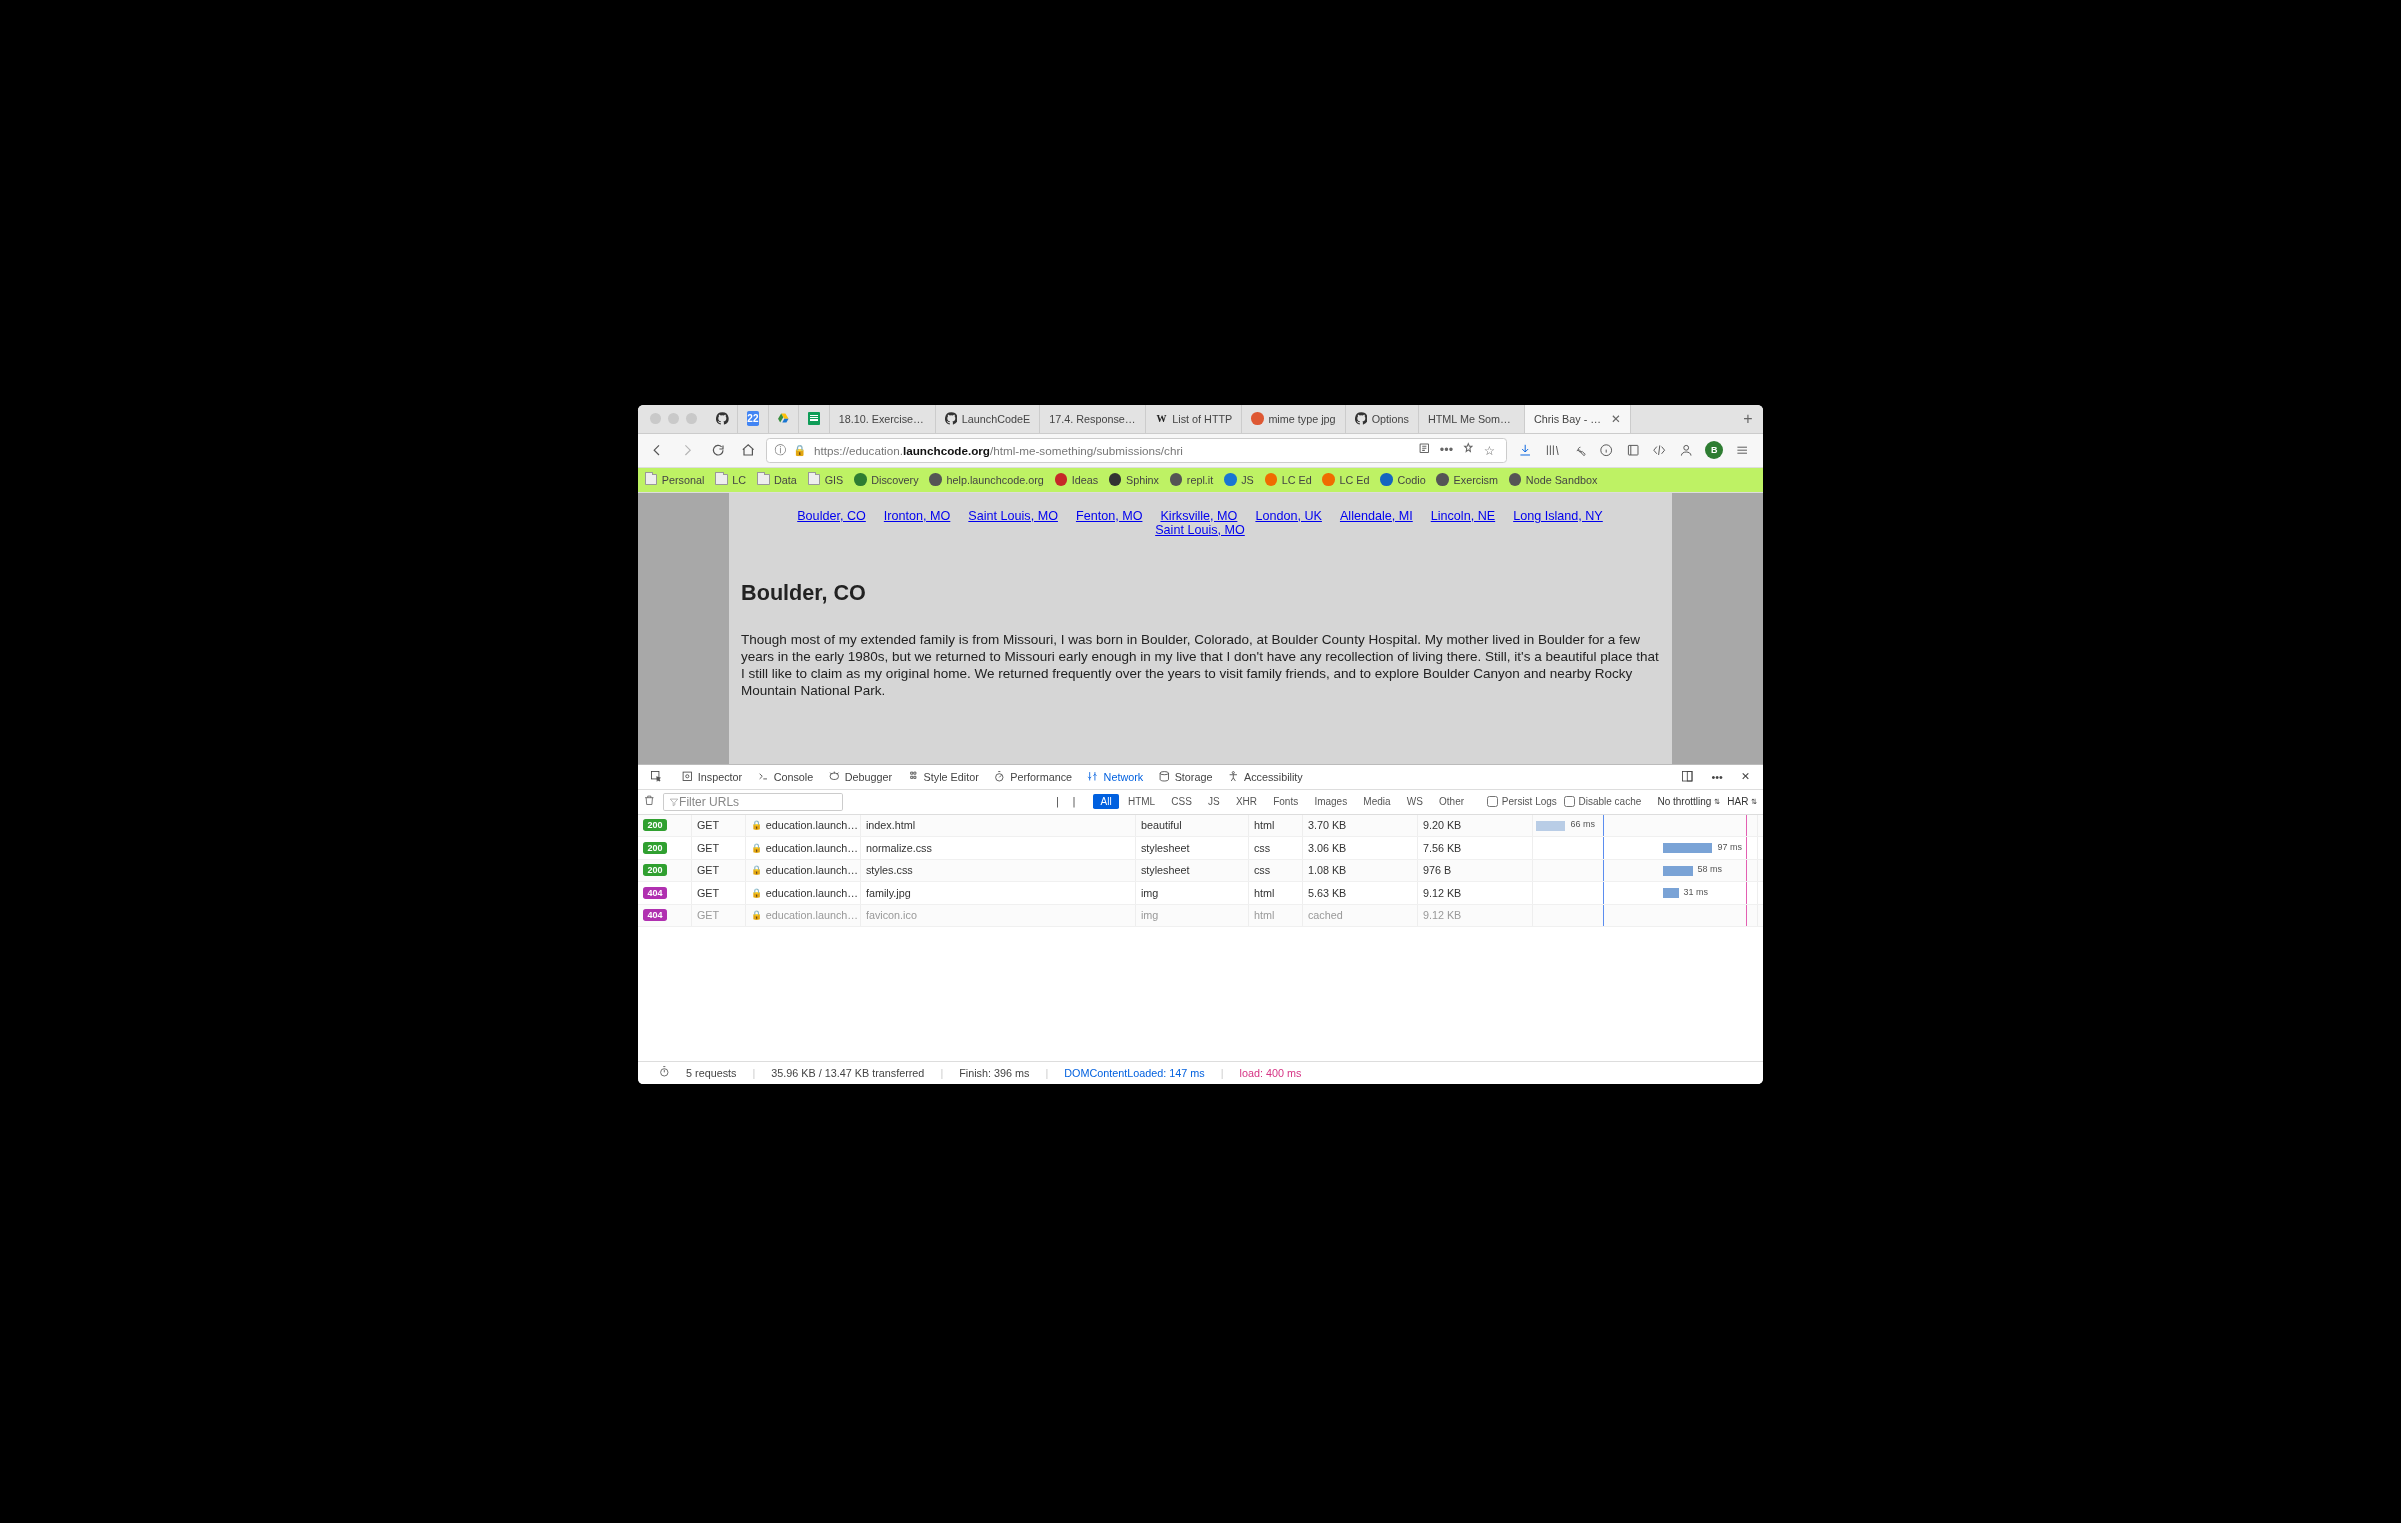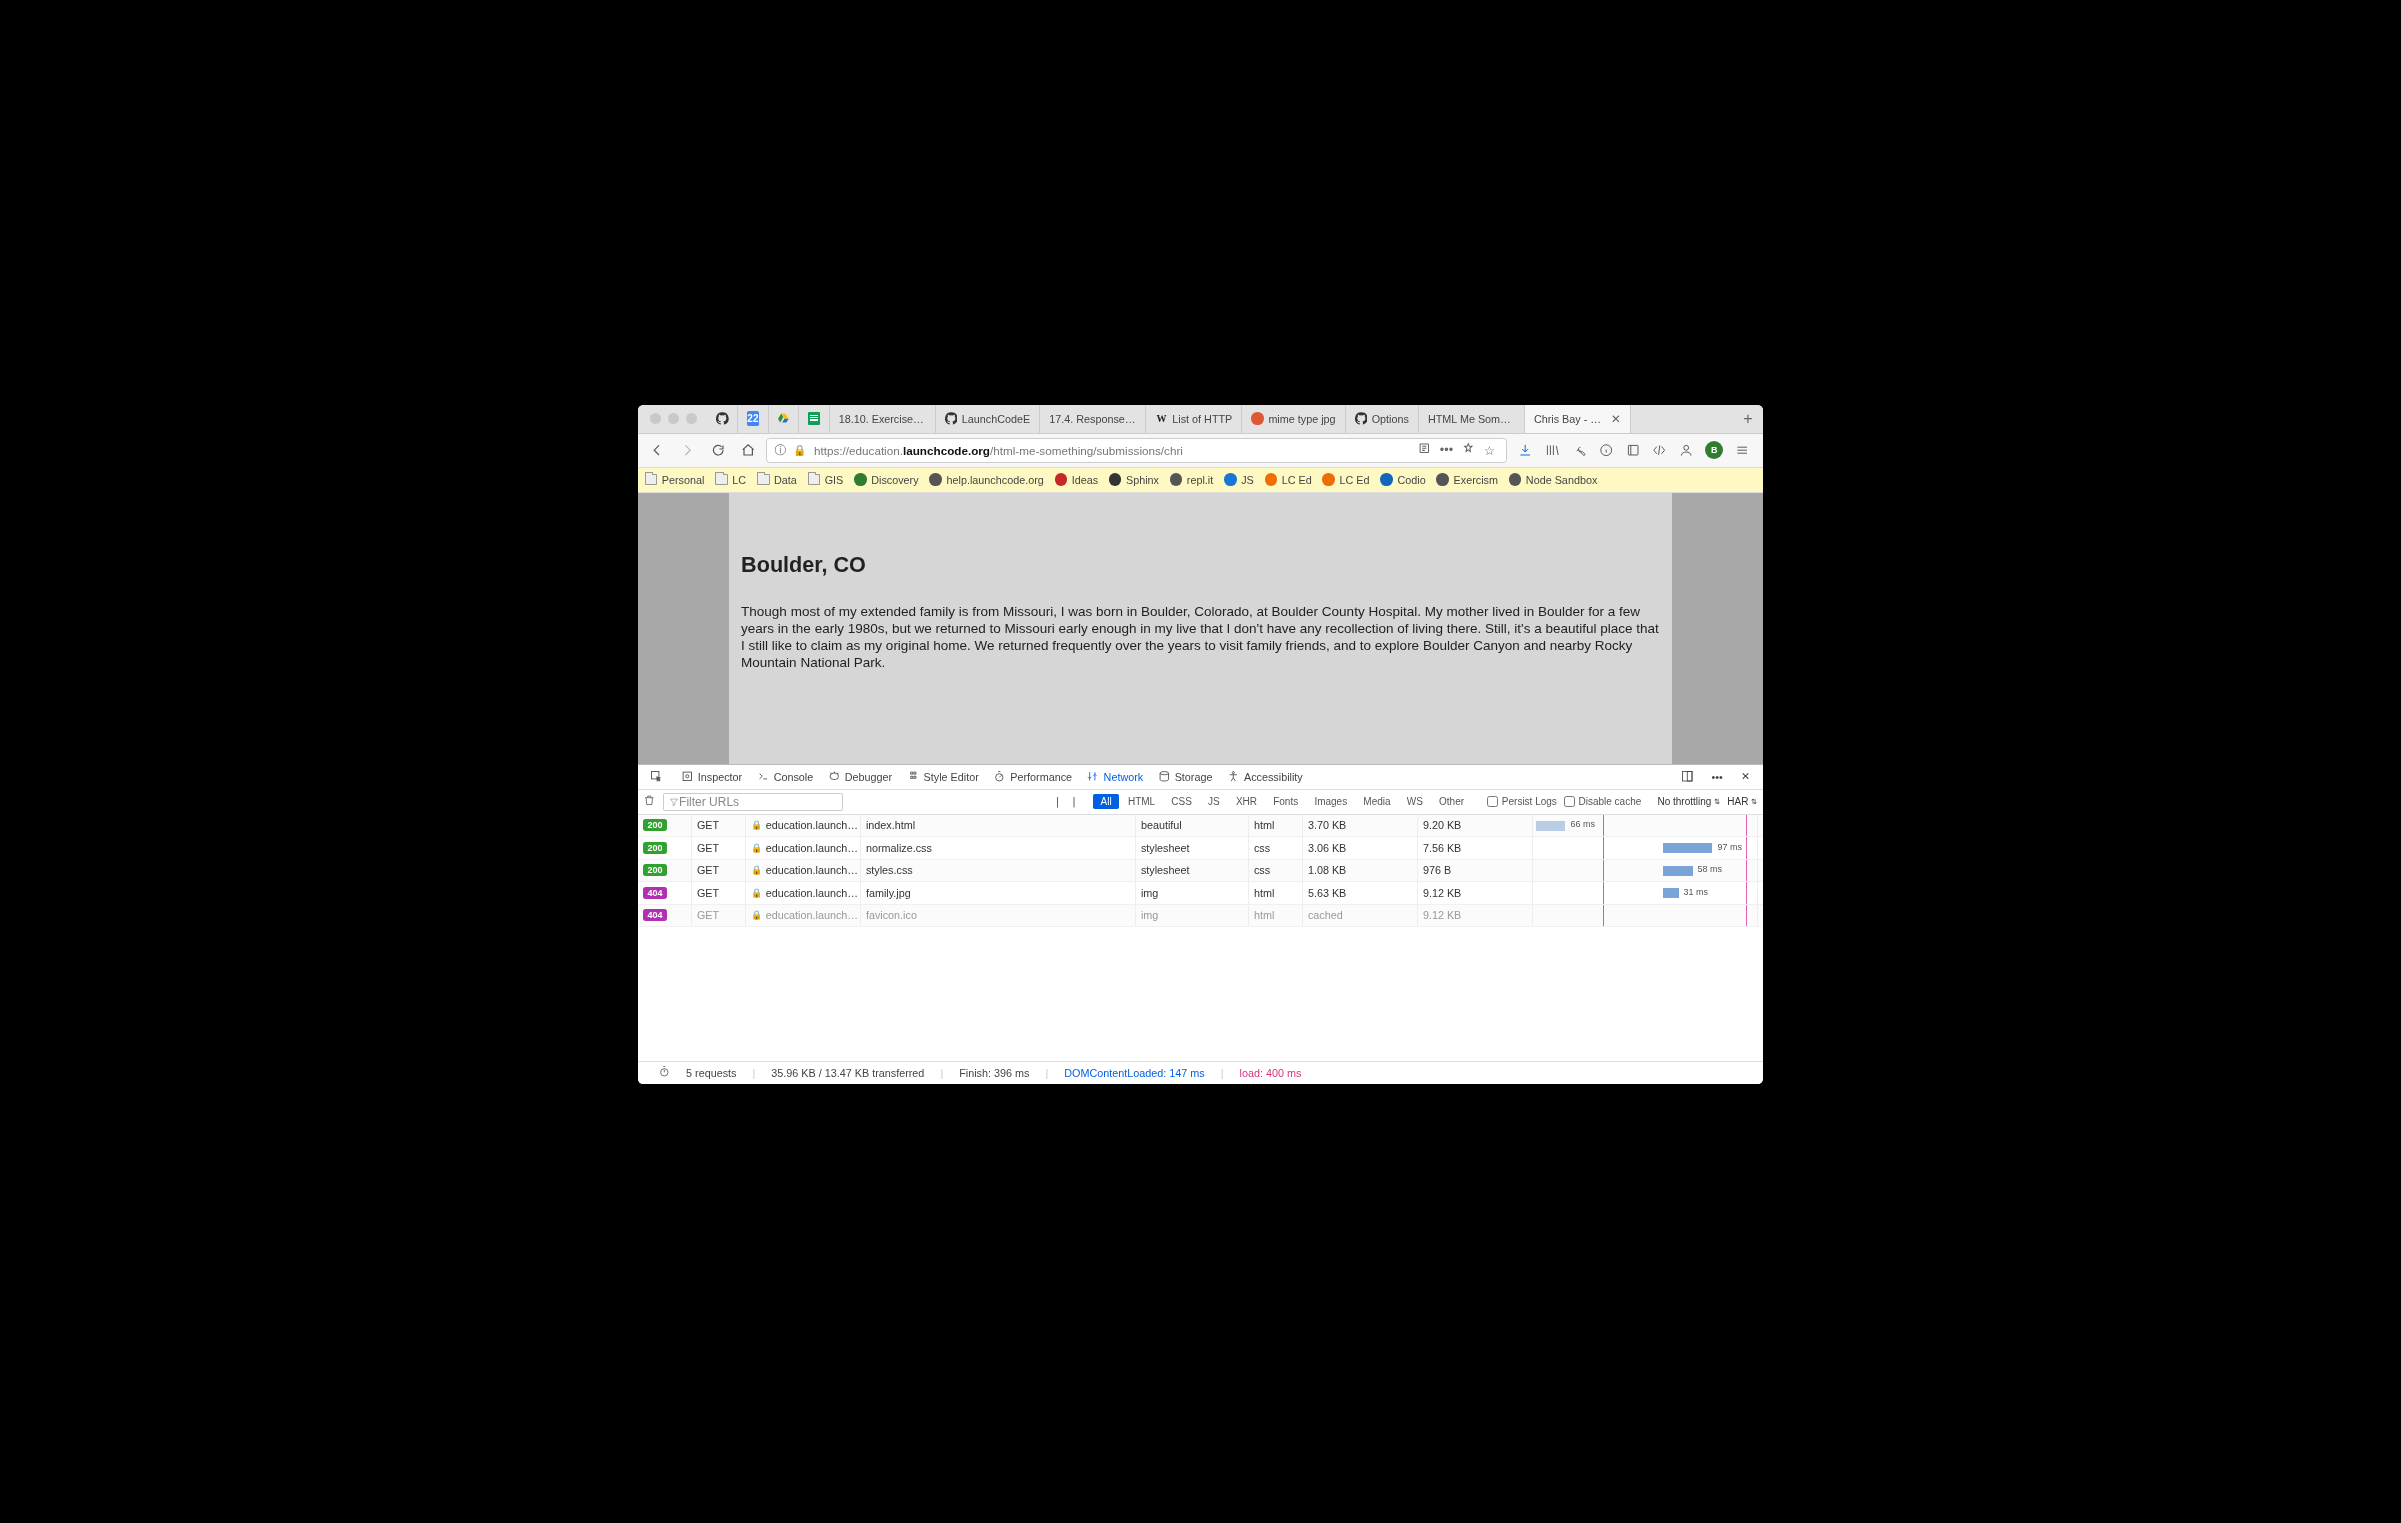--- a/index.html
+++ b/index.html
@@ -36,21 +36,21 @@
   .url-field .url-text{white-space:nowrap;overflow:hidden;text-overflow:ellipsis;}
   .url-field .url-text b{color:#111;font-weight:700;text-align:right;}
   .url-right{display:flex;align-items:center;gap:9px;margin-left:auto;padding-right:3.6px;}
   .url-right .ico{color:#666;font-size:12.6px;}
   .toolbar-right{display:flex;align-items:center;gap:10.8px;padding:0 5.4px;}
   .toolbar-right .ico{width:16px;height:16px;display:flex;align-items:center;justify-content:center;color:#555;}
   .toolbar-right svg{width:14.4px;height:14.4px;stroke:#555;fill:none;stroke-width:1.6;}
   .avatar{width:18px;height:18px;border-radius:50%;background:#2e7d32;color:#fff;font-size:9px;font-weight:bold;display:flex;align-items:center;justify-content:center;}
 
   
-  .bm-bar{display:flex;align-items:center;height:25px;background:#fef9c3;border-bottom:0.9px solid #ddd;padding:0 7.2px;gap:10.8px;font-size:10.8px;color:#444;}
+  .bm-bar{display:flex;align-items:center;height:25px;background:#bef264;border-bottom:0.9px solid #ddd;padding:0 7.2px;gap:10.8px;font-size:10.8px;color:#444;}
   .bm{display:flex;align-items:center;gap:4.5px;white-space:nowrap;}
   .bm .f{width:12.6px;height:10.8px;border:0.9px solid #999;border-radius:0.9px;background:#eee;position:relative;}
   .bm .f::before{content:"";position:absolute;left:-0.9px;top:-3.6px;width:6.3px;height:2.7px;border:0.9px solid #999;border-bottom:none;background:#eee;border-radius:0.9px 0.9px 0 0;}
   .bm .ic{width:12.6px;height:12.6px;display:inline-block;}
 
   
   .page-wrap{flex:0 0 auto; height:271px; background:#a8a8a8; display:flex; justify-content:center; overflow:hidden;}
   .page{width:943px;background:#d6d6d6;padding:16px 12.6px 36px;}
   .page h1{text-align:center;font-size:34px;font-weight:800;margin:5.4px 0 16px;}
   .place-links{text-align:center;font-size:12.6px;}
@@ -326,20 +326,21 @@
           <span>Exercism</span>
         </div>
         <div class="bm">
           <span class="ic" style="border-radius:50%;background:#555"></span>
           <span>Node Sandbox</span>
         </div>
       </div>
 
     <div class="page-wrap">
       <div class="page">
+        <div class="place-links" id="place-links"><a href="#">Boulder, CO</a><a href="#">Ironton, MO</a><a href="#">Saint Louis, MO</a><a href="#">Fenton, MO</a><a href="#">Kirksville, MO</a><a href="#">London, UK</a><a href="#">Allendale, MI</a><a href="#">Lincoln, NE</a><a href="#">Long Island, NY</a><a href="#">Saint Louis, MO</a></div>
         <h2>Boulder, CO</h2>
         <p>Though most of my extended family is from Missouri, I was born in Boulder, Colorado, at Boulder County Hospital. My mother lived in Boulder for a few years in the early 1980s, but we returned to Missouri early enough in my live that I don't have any recollection of living there. Still, it's a beautiful place that I still like to claim as my original home. We returned frequently over the years to visit family friends, and to explore Boulder Canyon and nearby Rocky Mountain National Park.</p>
       </div>
     </div>
 
     <div class="devtools">
       <div class="dt-tabs">
         <div class="dt-tab">
             <svg viewBox="0 0 24 24">
               <rect x="3" y="3" width="14" height="14"></rect>

